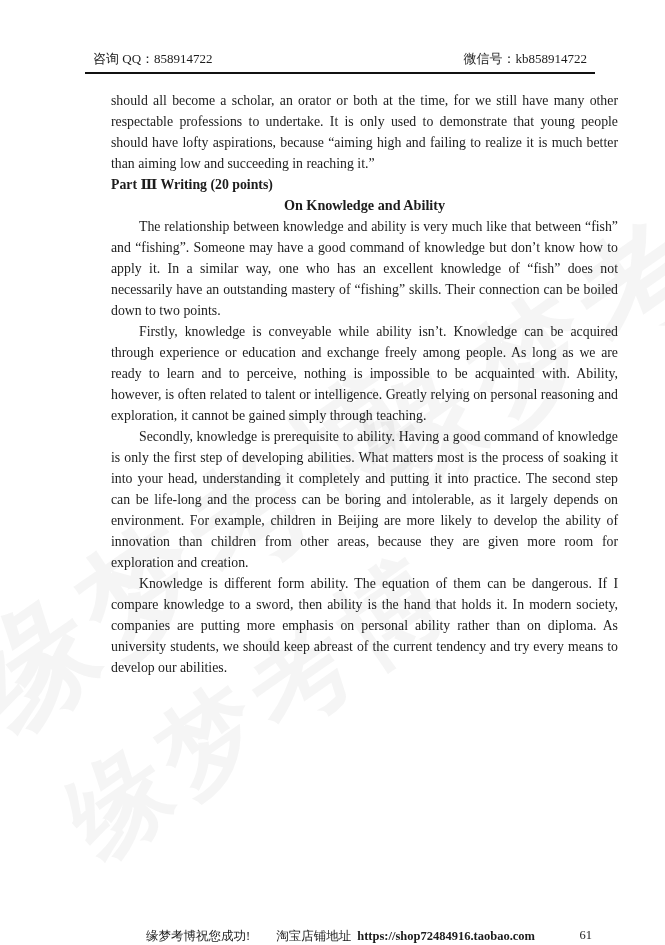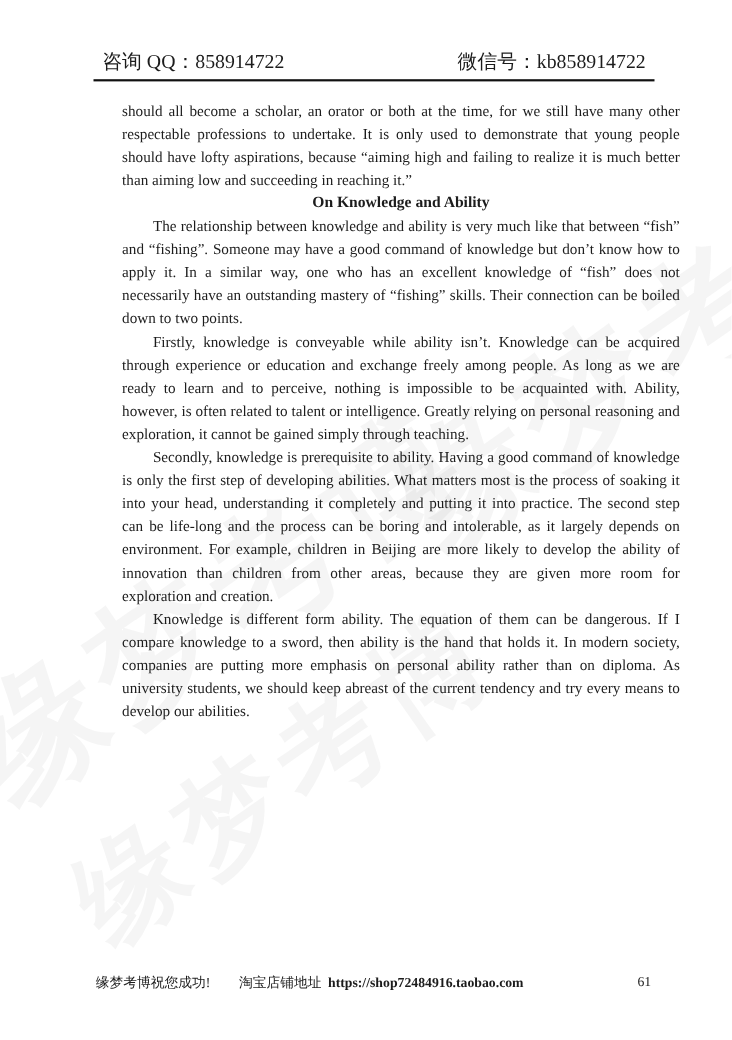--- a/index.html
+++ b/index.html
@@ -31,21 +31,21 @@
   
   .header {
     position: absolute;
     left: 85px; top: 48px;
     width: 510px; height: 26px;
     border-bottom: 2px solid #111;
     display: flex;
     justify-content: space-between;
     align-items: flex-end;
     padding: 0 8px 4px 8px;
-    font-size: 18px;
+    font-size: 13px;
   }
 
   
   .content {
     position: absolute;
     left: 87px; top: 90px;
     width: 507px;
     font-size: 13.8px;
     line-height: 21px;
     text-align: justify;
@@ -63,24 +63,24 @@
     font-weight: bold;
     font-size: 14.2px;
     line-height: 21px;
     text-align: center;
     text-indent: 0;
   }
 
   
   .footer {
     position: absolute;
-    left: 87px; top: 885px;
+    left: 87px; top: 928px;
     width: 507px;
     font-size: 12.5px;
-    text-align: left;
+    text-align: center;
     white-space: nowrap;
   }
   .footer .blessing { margin-right: 26px; }
   .footer .shop-label { margin-right: 6px; }
   .footer .shop-url { font-weight: bold; }
   .page-number {
     position: absolute;
     right: 2px; top: 0;
     font-size: 12.5px;
   }
@@ -96,20 +96,21 @@
     <span class="wm wm3">缘梦考博</span>
   </div>
 
   <header class="header">
     <span>咨询 QQ：858914722</span>
     <span>微信号：kb858914722</span>
   </header>
 
   <main class="content">
     <p class="para no-indent">should all become a scholar, an orator or both at the time, for we still have many other respectable professions to undertake. It is only used to demonstrate that young people should have lofty aspirations, because “aiming high and failing to realize it is much better than aiming low and succeeding in reaching it.”</p>
+    <h2 class="part-heading">Part Ⅲ Writing (20 points)</h2>
     <h3 class="essay-title">On Knowledge and Ability</h3>
     <p class="para">The relationship between knowledge and ability is very much like that between “fish” and “fishing”. Someone may have a good command of knowledge but don’t know how to apply it. In a similar way, one who has an excellent knowledge of “fish” does not necessarily have an outstanding mastery of “fishing” skills. Their connection can be boiled down to two points.</p>
     <p class="para">Firstly, knowledge is conveyable while ability isn’t. Knowledge can be acquired through experience or education and exchange freely among people. As long as we are ready to learn and to perceive, nothing is impossible to be acquainted with. Ability, however, is often related to talent or intelligence. Greatly relying on personal reasoning and exploration, it cannot be gained simply through teaching.</p>
     <p class="para">Secondly, knowledge is prerequisite to ability. Having a good command of knowledge is only the first step of developing abilities. What matters most is the process of soaking it into your head, understanding it completely and putting it into practice. The second step can be life-long and the process can be boring and intolerable, as it largely depends on environment. For example, children in Beijing are more likely to develop the ability of innovation than children from other areas, because they are given more room for exploration and creation.</p>
     <p class="para">Knowledge is different form ability. The equation of them can be dangerous. If I compare knowledge to a sword, then ability is the hand that holds it. In modern society, companies are putting more emphasis on personal ability rather than on diploma. As university students, we should keep abreast of the current tendency and try every means to develop our abilities.</p>
   </main>
 
   <footer class="footer">
     <span class="blessing">缘梦考博祝您成功!</span><span class="shop-label">淘宝店铺地址</span><span class="shop-url">https://shop72484916.taobao.com</span>
     <span class="page-number">61</span>

